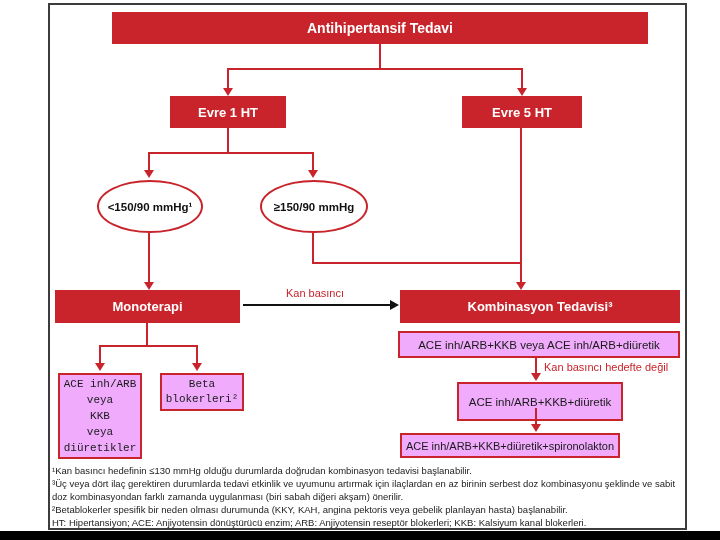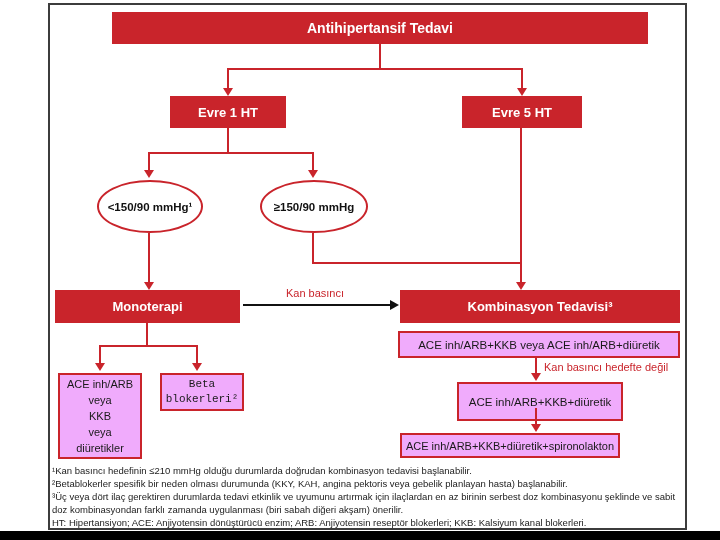--- a/index.html
+++ b/index.html
@@ -151,35 +151,35 @@
 
   <div class="whitebox fs11" style="left:400px; top:433px; width:220px; height:25px;">ACE inh/ARB+KKB+diüretik+spironolakton</div>
 
   <div class="line" style="left:146px; top:323px; width:2px; height:24px;"></div>
   <div class="line" style="left:99px; top:345px; width:99px; height:2px;"></div>
   <div class="line" style="left:99px; top:347px; width:2px; height:17px;"></div>
   <div class="arrow-down" style="left:95px; top:363px;"></div>
   <div class="line" style="left:196px; top:347px; width:2px; height:17px;"></div>
   <div class="arrow-down" style="left:192px; top:363px;"></div>
 
-  <div class="whitebox fs11" style="left:58px; top:373px; width:84px; height:86px; line-height:16px;">
+  <div class="whitebox fs11" style="left:58px; top:373px; width:84px; height:86px; line-height:16px;font-family:Liberation Mono, monospace;">
     <span>ACE inh/ARB</span>
     <span>veya</span>
     <span>KKB</span>
     <span>veya</span>
     <span>diüretikler</span>
   </div>
 
   <div class="whitebox fs11" style="left:160px; top:373px; width:84px; height:38px; line-height:15px;font-family:Liberation Mono, monospace;">
     <span>Beta</span>
     <span>blokerleri²</span>
   </div>
 
   <div class="footnotes">
-    <div>¹Kan basıncı hedefinin ≤210 mmHg olduğu durumlarda doğrudan kombinasyon tedavisi başlanabilir.</div>
+    <div>¹Kan basıncı hedefinin ≤130 mmHg olduğu durumlarda doğrudan kombinasyon tedavisi başlanabilir.</div>
+    <div>³Üç veya dört ilaç gerektiren durumlarda tedavi etkinlik ve uyumunu artırmak için ilaçlardan en az birinin serbest doz kombinasyonu şeklinde ve sabit doz kombinasyondan farklı zamanda uygulanması (biri sabah diğeri akşam) önerilir.</div>
     <div>²Betablokerler spesifik bir neden olması durumunda (KKY, KAH, angina pektoris veya gebelik planlayan hasta) başlanabilir.</div>
-    <div>³Üç veya dört ilaç gerektiren durumlarda tedavi etkinlik ve uyumunu artırmak için ilaçlardan en az birinin serbest doz kombinasyonu şeklinde ve sabit doz kombinasyondan farklı zamanda uygulanması (biri sabah diğeri akşam) önerilir.</div>
     <div>HT: Hipertansiyon; ACE: Anjiyotensin dönüştürücü enzim; ARB: Anjiyotensin reseptör blokerleri; KKB: Kalsiyum kanal blokerleri.</div>
   </div>
 
   <div class="bottom-bar"></div>
 
 </div>
 
 </body></html>

